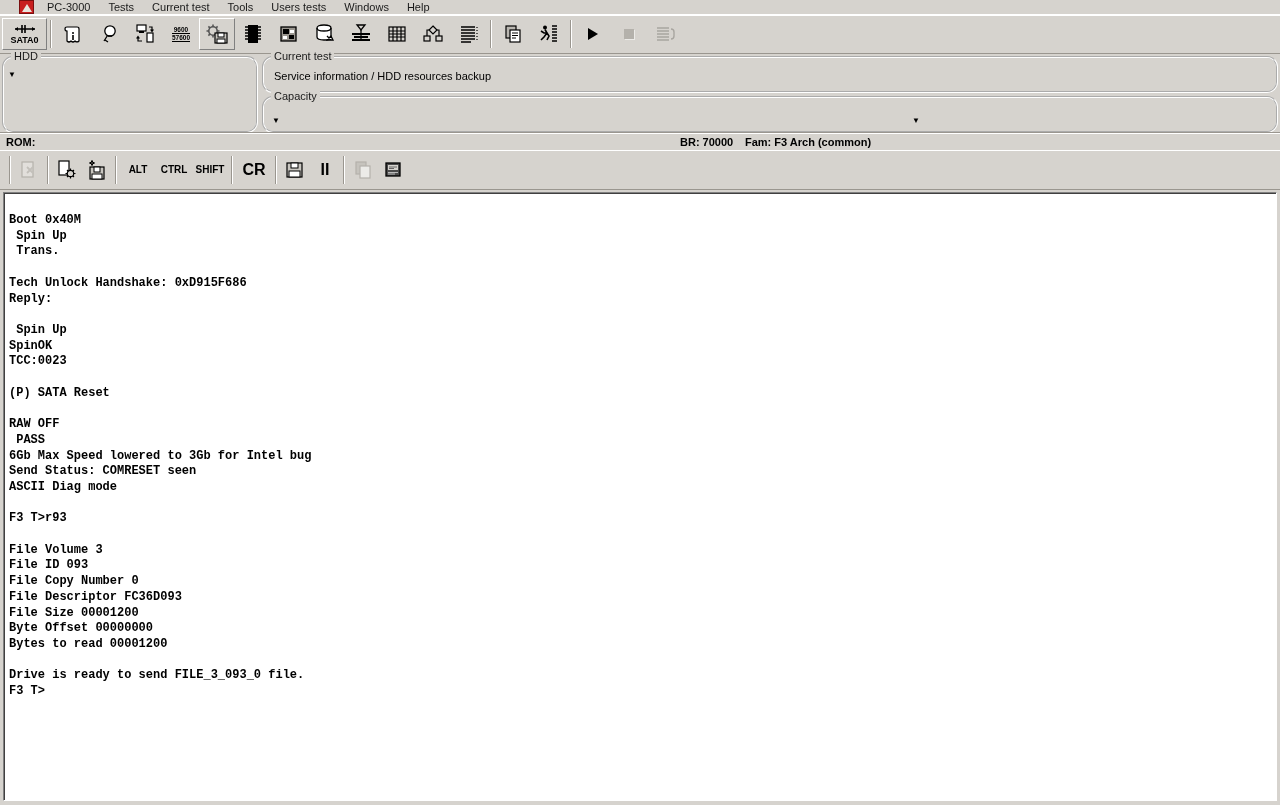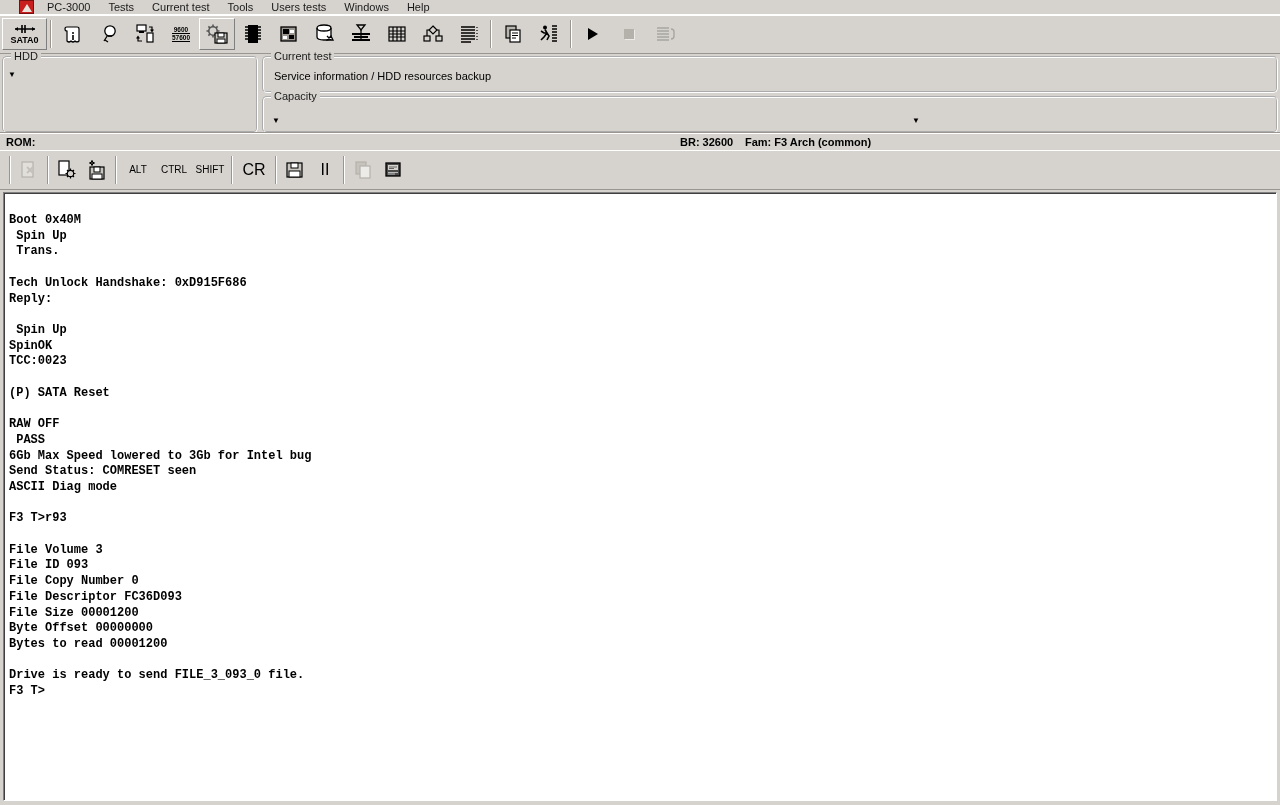--- a/index.html
+++ b/index.html
@@ -42,37 +42,37 @@
   .tbtn.raised { border-color:#fff #808080 #808080 #fff; }
   .tbtn.wide { width:45px; }
   .tbtn.disabled { opacity:.55; cursor:default; }
   .tsep {
     width:2px; height:28px; margin:0 3px; flex:none;
     border-left:1px solid #9a968f; border-right:1px solid #fff;
   }
   .sata-label { font-size:9px; font-weight:bold; line-height:9px; margin-top:1px; }
   .baud { font-size:6.5px; font-weight:bold; line-height:7px; text-align:center; }
   .baud span { display:block; border-bottom:1px solid #000; }
-  .txtbtn { font-weight:normal; font-size:10px; letter-spacing:0; }
+  .txtbtn { font-weight:bold; font-size:10px; letter-spacing:0; }
   .txtbtn.big { font-size:16px; }
   .play-glyph { width:0; height:0; border-left:10px solid #000; border-top:6px solid transparent; border-bottom:6px solid transparent; }
   .stop-glyph { width:10px; height:10px; background:#9a968f; box-shadow:1px 1px 0 #fff; }
 
   
   .termbar {
     height:40px; display:flex; align-items:center; padding-left:6px;
     border-bottom:1px solid #9a968f; box-shadow:inset 0 1px 0 #fff;
   }
   .termbar .tbtn { width:30px; height:30px; }
   .termbar .tbtn.key { width:36px; }
 
   
   .panels { height:79px; display:flex; padding:2px 2px 0 2px; gap:4px; }
   .groupbox {
-    position:relative; border:2px groove #fff; border-radius:5px;
+    position:relative; border:2px groove #fff; border-radius:11px;
   }
   .legend {
     position:absolute; top:-8px; left:7px; background:#d6d3ce;
     padding:0 3px; font-size:11px; color:#1a1a1a;
   }
   .hddbox { width:256px; flex:none; }
   .hdd-dd { position:absolute; left:4px; top:12px; font-size:8px; color:#000; cursor:pointer; }
   .hdd-grid { position:absolute; left:0; top:9px; right:4px; }
   .hdd-row { display:flex; height:16px; line-height:16px; }
   .hdd-label { width:112px; text-align:right; font-weight:bold; flex:none; }
@@ -319,21 +319,21 @@
       <div class="groupbox opbox">
         <span class="legend">Capacity</span>
         <span class="op-dd left">▼</span>
         <span class="op-dd mid">▼</span>
       </div>
     </div>
   </div>
 
   <div class="rombar">
     <span class="rom-label">ROM:</span>
-    <span class="rom-br">BR: 32600</span>
+    <span class="rom-br">BR: 70000</span>
     <span class="rom-fam">Fam: F3 Arch (common)</span>
   </div>
 
   <div class="termbar">
     <div class="tsep"></div>
     <div class="tbtn disabled">
       <span>
         <svg width="22" height="22" viewBox="0 0 22 22">
           <rect x="4" y="3" width="11" height="15" fill="#eceae6" stroke="#9a968f" stroke-width="1.2"></rect>
           <path d="M9 8 l6 6 M15 8 l-6 6" stroke="#b4b1ab" stroke-width="1.8"></path>

